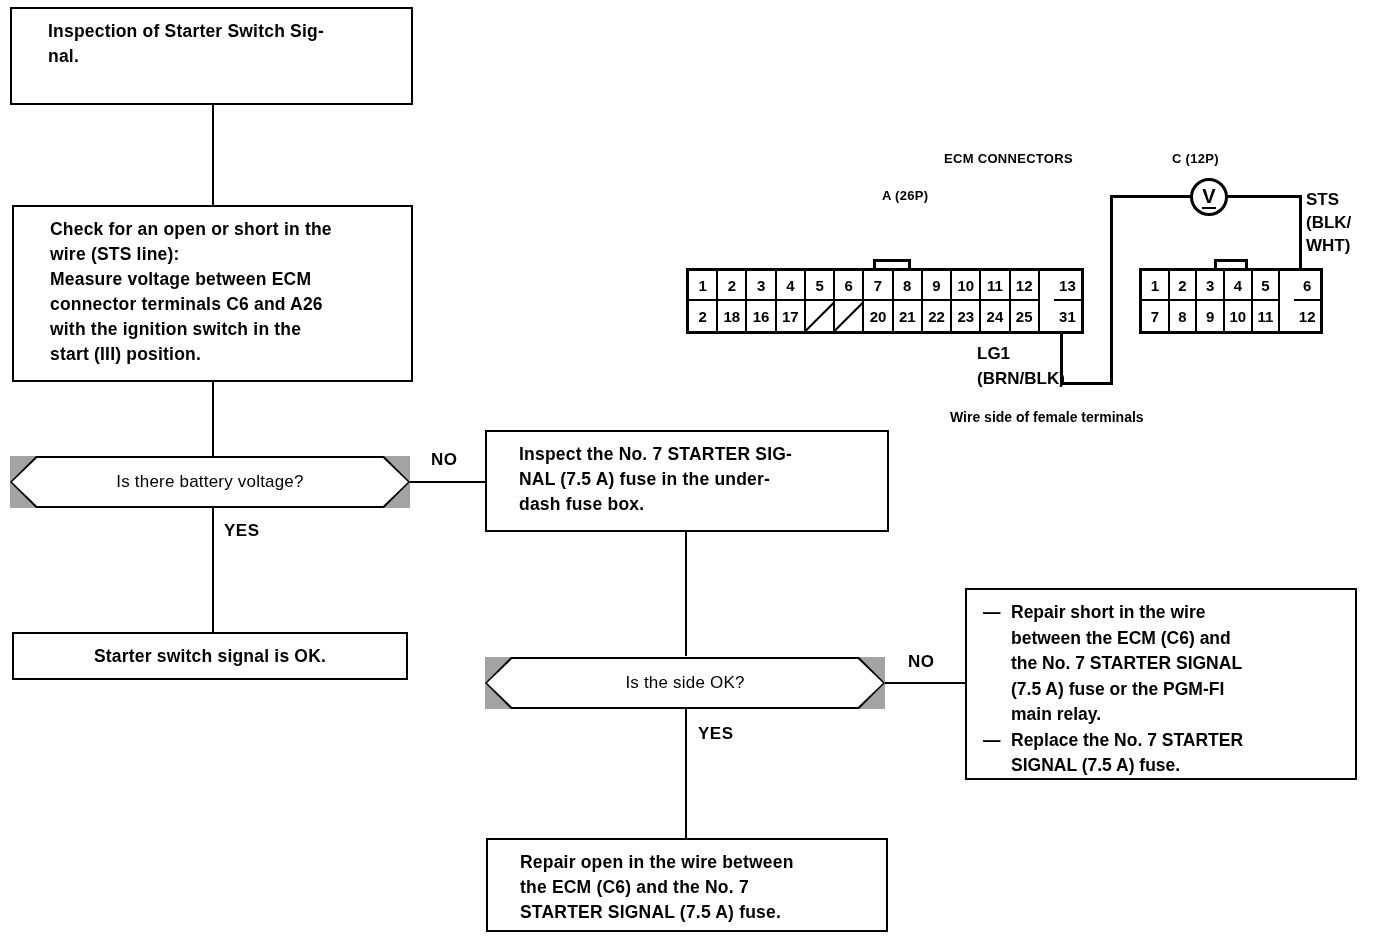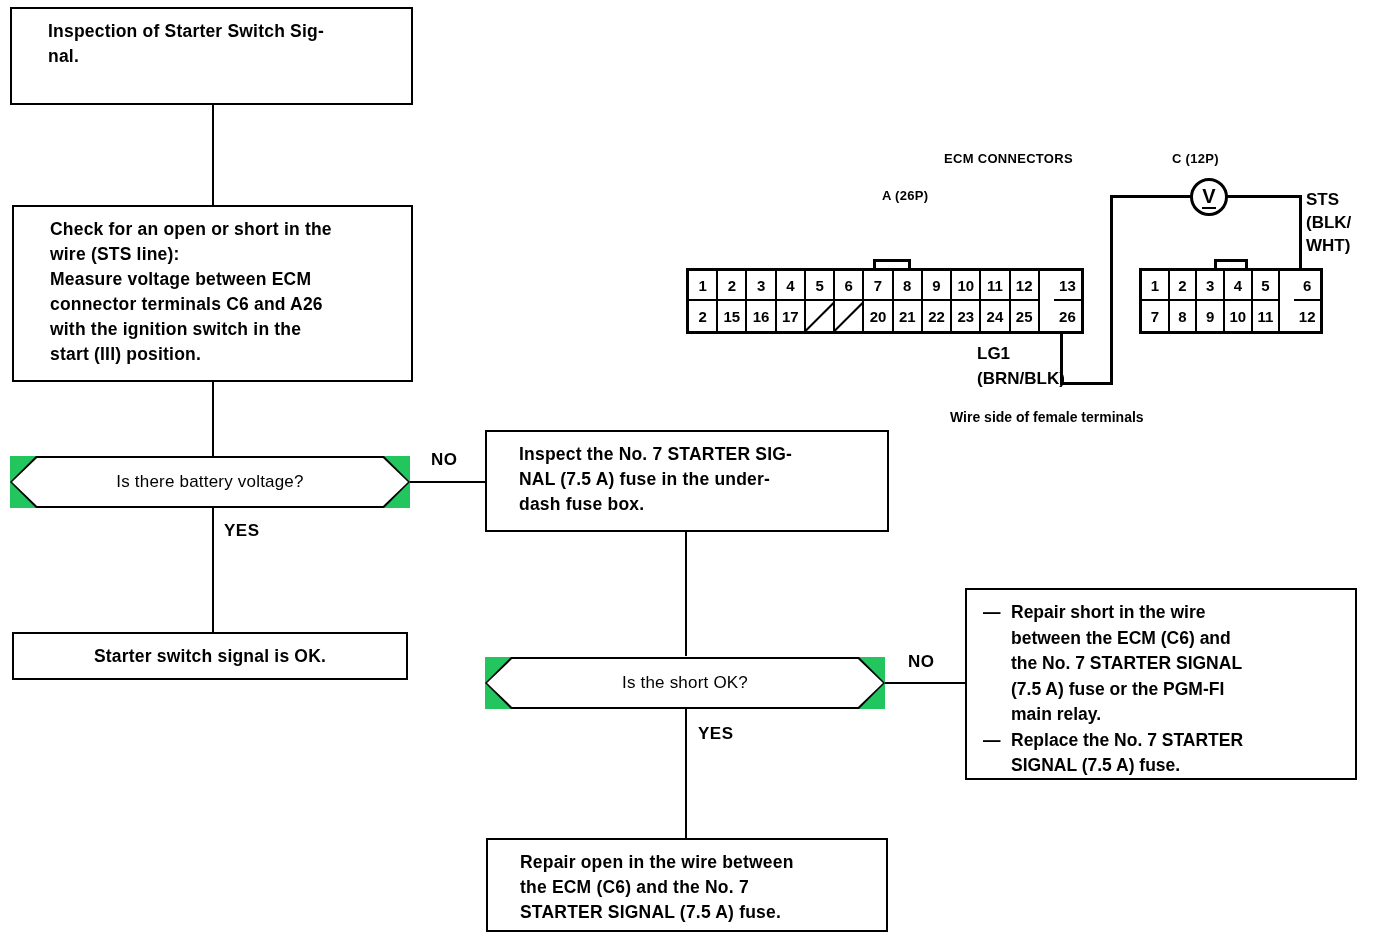--- a/index.html
+++ b/index.html
@@ -38,21 +38,21 @@
   .fbox.centered .inner {
     padding: 0 10px;
     text-align: center;
     white-space: pre-line;
   }
 
   
   .hex {
     position: absolute;
     box-sizing: border-box;
-    background: #22c55e;
+    background: #a3a3a3;
   }
   .hex .hexshape {
     position: absolute;
     inset: 0;
     background: #000;
     -webkit-clip-path: polygon(
         0% 50%, 26px 0%, calc(100% - 26px) 0%, 100% 50%,
         calc(100% - 26px) 100%, 26px 100%);
     clip-path: polygon(
         0% 50%, 26px 0%, calc(100% - 26px) 0%, 100% 50%,
@@ -277,21 +277,21 @@
     <div class="inner" style="padding-left:32px;">Inspect the No. 7 STARTER SIG-
 NAL (7.5 A) fuse in the under-
 dash fuse box.</div>
   </div>
 
   <div class="vline" style="left:685px; top:532px; height:124px;"></div>
 
   <div class="hex" style="left:485px; top:657px; width:400px; height:52px;">
     <div class="hexshape"></div>
     <div class="hexfill"></div>
-    <div class="hextext">Is the short OK?</div>
+    <div class="hextext">Is the side OK?</div>
   </div>
 
   <div class="vline" style="left:685px; top:709px; height:129px;"></div>
   <div class="blabel" style="left:698px; top:724px;">YES</div>
 
   <div class="hline" style="left:885px; top:682px; width:80px;"></div>
   <div class="blabel" style="left:908px; top:652px;">NO</div>
 
   <div class="fbox" style="left:486px; top:838px; width:402px; height:94px;">
     <div class="inner" style="padding-left:32px;">Repair open in the wire between
@@ -334,32 +334,32 @@
       <div class="cell" style="flex:1">7</div>
       <div class="cell" style="flex:1">8</div>
       <div class="cell" style="flex:1">9</div>
       <div class="cell" style="flex:1">10</div>
       <div class="cell" style="flex:1">11</div>
       <div class="cell" style="flex:1">12</div>
       <div class="cell" style="flex:1">13</div>
     </div>
     <div class="crow bottom">
       <div class="cell" style="flex:1">2</div>
-      <div class="cell" style="flex:1">15</div>
+      <div class="cell" style="flex:1">18</div>
       <div class="cell" style="flex:1">16</div>
       <div class="cell" style="flex:1">17</div>
       <div class="cell blank" style="flex:1"></div>
       <div class="cell blank" style="flex:1"></div>
       <div class="cell" style="flex:1">20</div>
       <div class="cell" style="flex:1">21</div>
       <div class="cell" style="flex:1">22</div>
       <div class="cell" style="flex:1">23</div>
       <div class="cell" style="flex:1">24</div>
       <div class="cell" style="flex:1">25</div>
-      <div class="cell" style="flex:1">26</div>
+      <div class="cell" style="flex:1">31</div>
     </div>
   </div>
 
   <div class="conn-tab" style="left:1214px; top:259px; width:34px; height:12px;"></div>
 
   <div class="connector" style="left:1139px; top:268px; width:184px; height:66px;">
     <div class="crow top">
       <div class="cell" style="flex:1">1</div>
       <div class="cell" style="flex:1">2</div>
       <div class="cell" style="flex:1">3</div>

